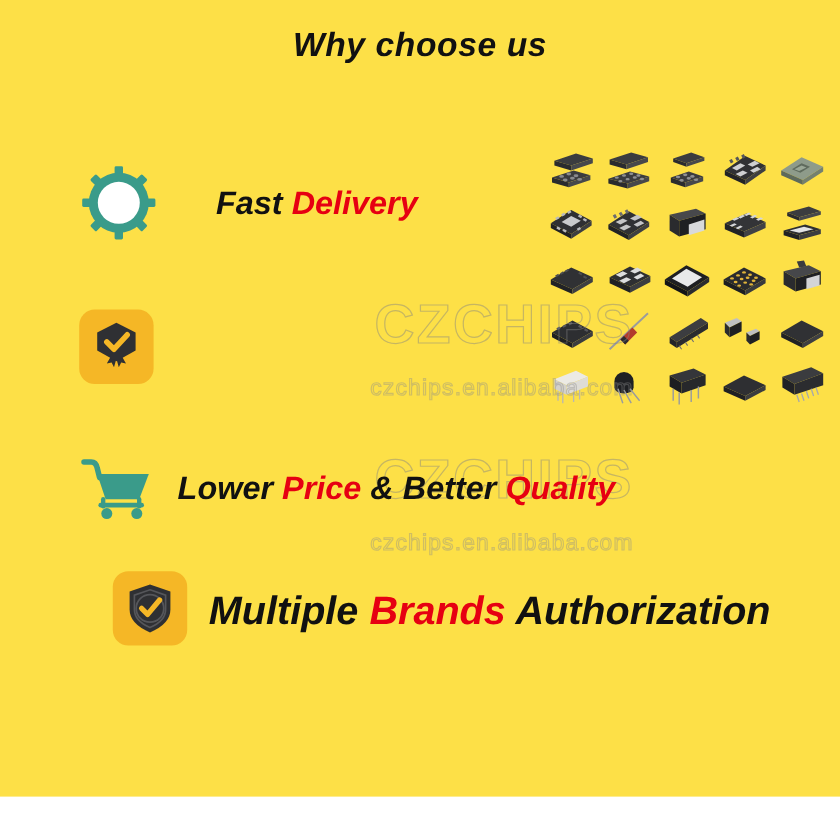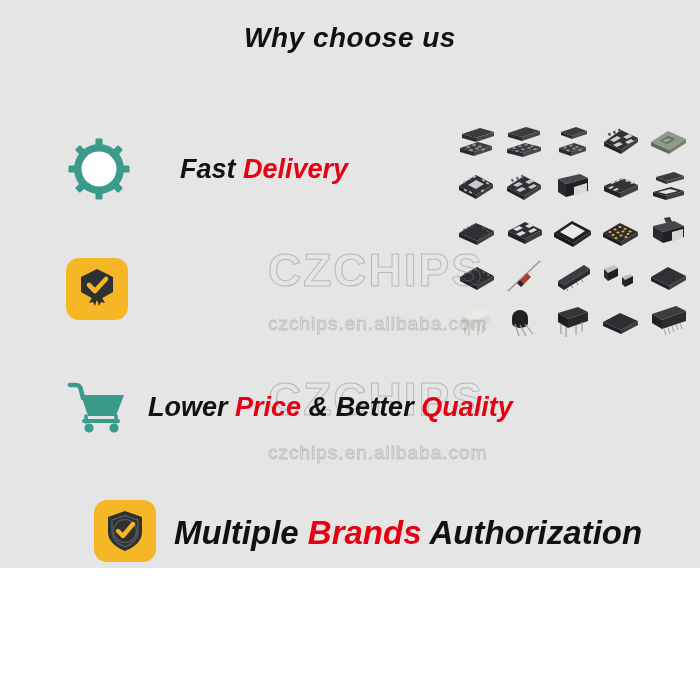--- a/index.html
+++ b/index.html
@@ -6,22 +6,22 @@
     margin: 0;
     padding: 0;
     background: #ffffff;
   }
   body {
     font-family: "Liberation Sans", sans-serif;
   }
   #page {
     position: relative;
     width: 700px;
-    height: 568px;
-    background: #e5e5e5;
+    height: 664px;
+    background: #fde047;
     overflow: hidden;
   }
 
   
   .page-title {
     position: absolute;
     top: 22px;
     left: 0;
     width: 700px;
     text-align: center;
@@ -35,21 +35,21 @@
   
   .feature-row {
     position: absolute;
     left: 66px;
     display: flex;
     align-items: center;
   }
   .feature-row.r1 { top: 136px; gap: 32px; }
   .feature-row.r2 { top: 258px; }
   .feature-row.r3 { top: 378px; }
-  .feature-row.r4 { top: 500px; padding-left: 28px; }
+  .feature-row.r4 { top: 476px; padding-left: 28px; }
 
   .feature-icon {
     width: 66px;
     height: 66px;
     flex: 0 0 66px;
     position: relative;
   }
   .feature-row.r3 .feature-icon { height: 58px; }
 
   .feature-text {
@@ -90,21 +90,21 @@
     grid-template-rows: repeat(5, 1fr);
     justify-items: center;
     align-items: center;
   }
   .chip-cell { width: 44px; height: 42px; }
 
   
   .watermark {
     position: absolute;
     pointer-events: none;
-    text-align: left;
+    text-align: right;
     font-weight: bold;
     color: transparent;
     -webkit-text-stroke: 1px rgba(130,130,130,0.45);
     font-style: normal;
   }
   .wm-main {
     font-size: 46px;
     letter-spacing: 2px;
   }
   .wm-sub {

